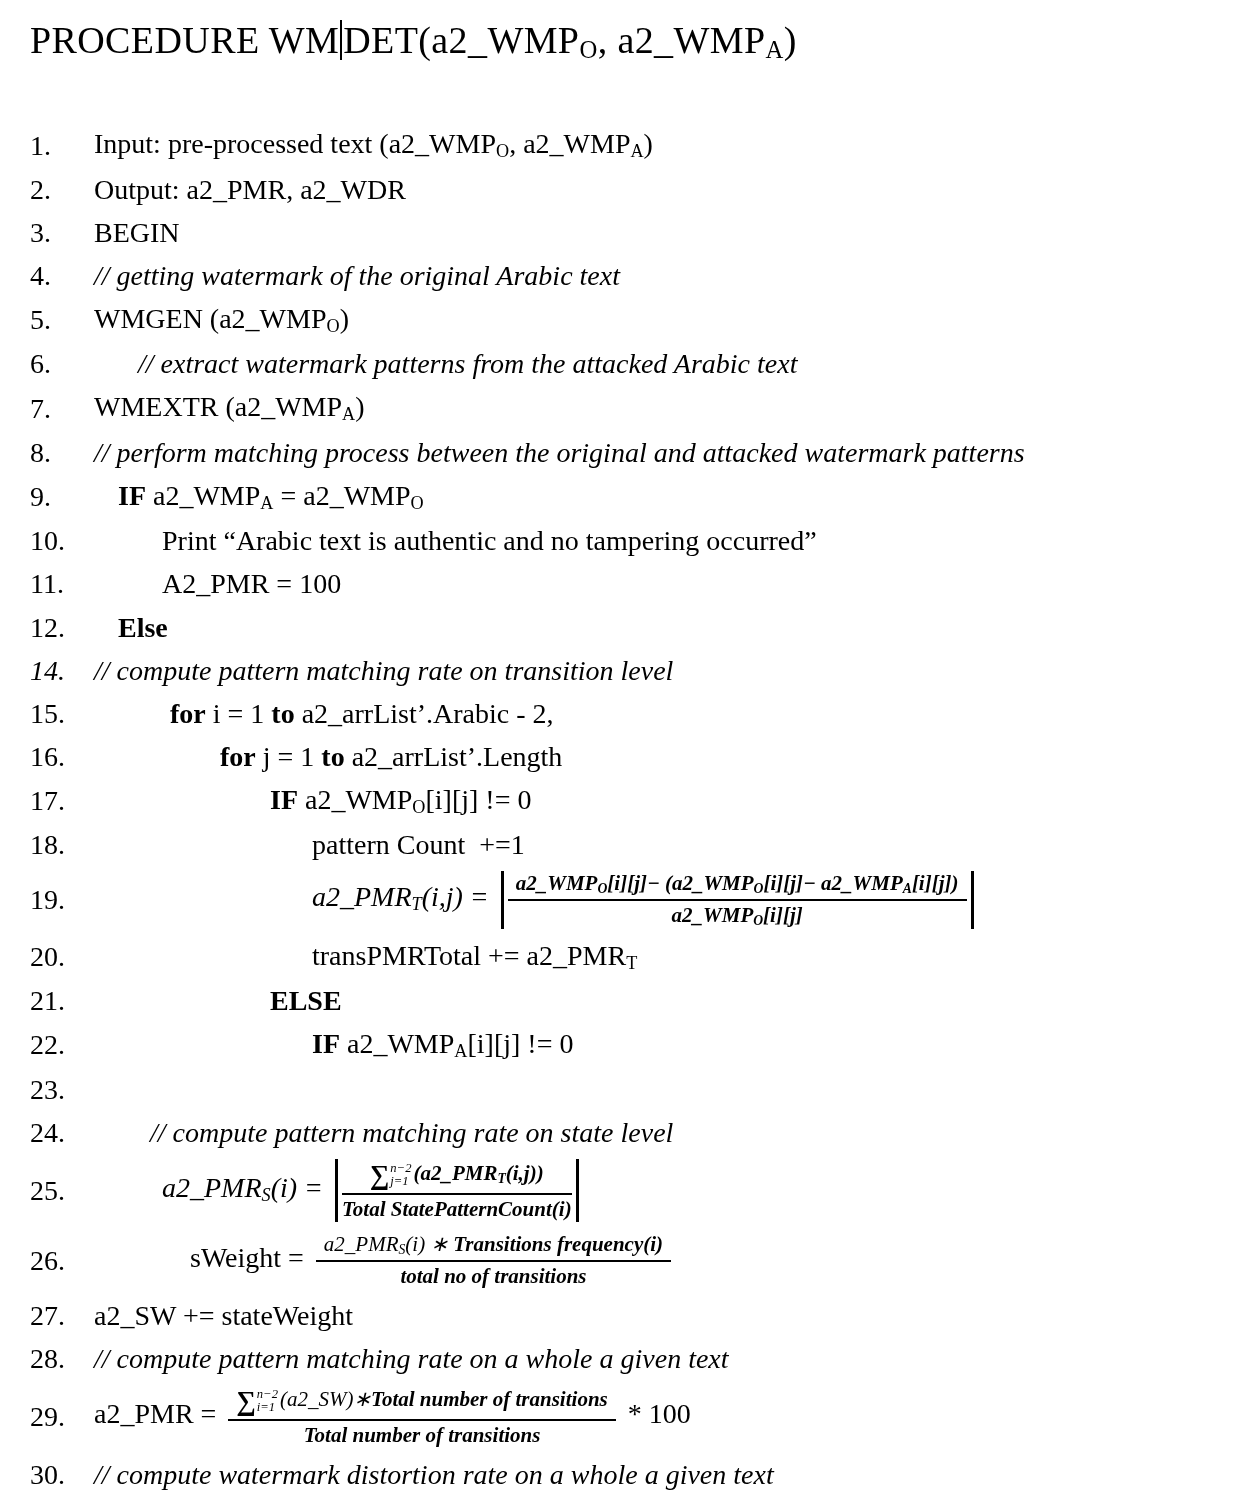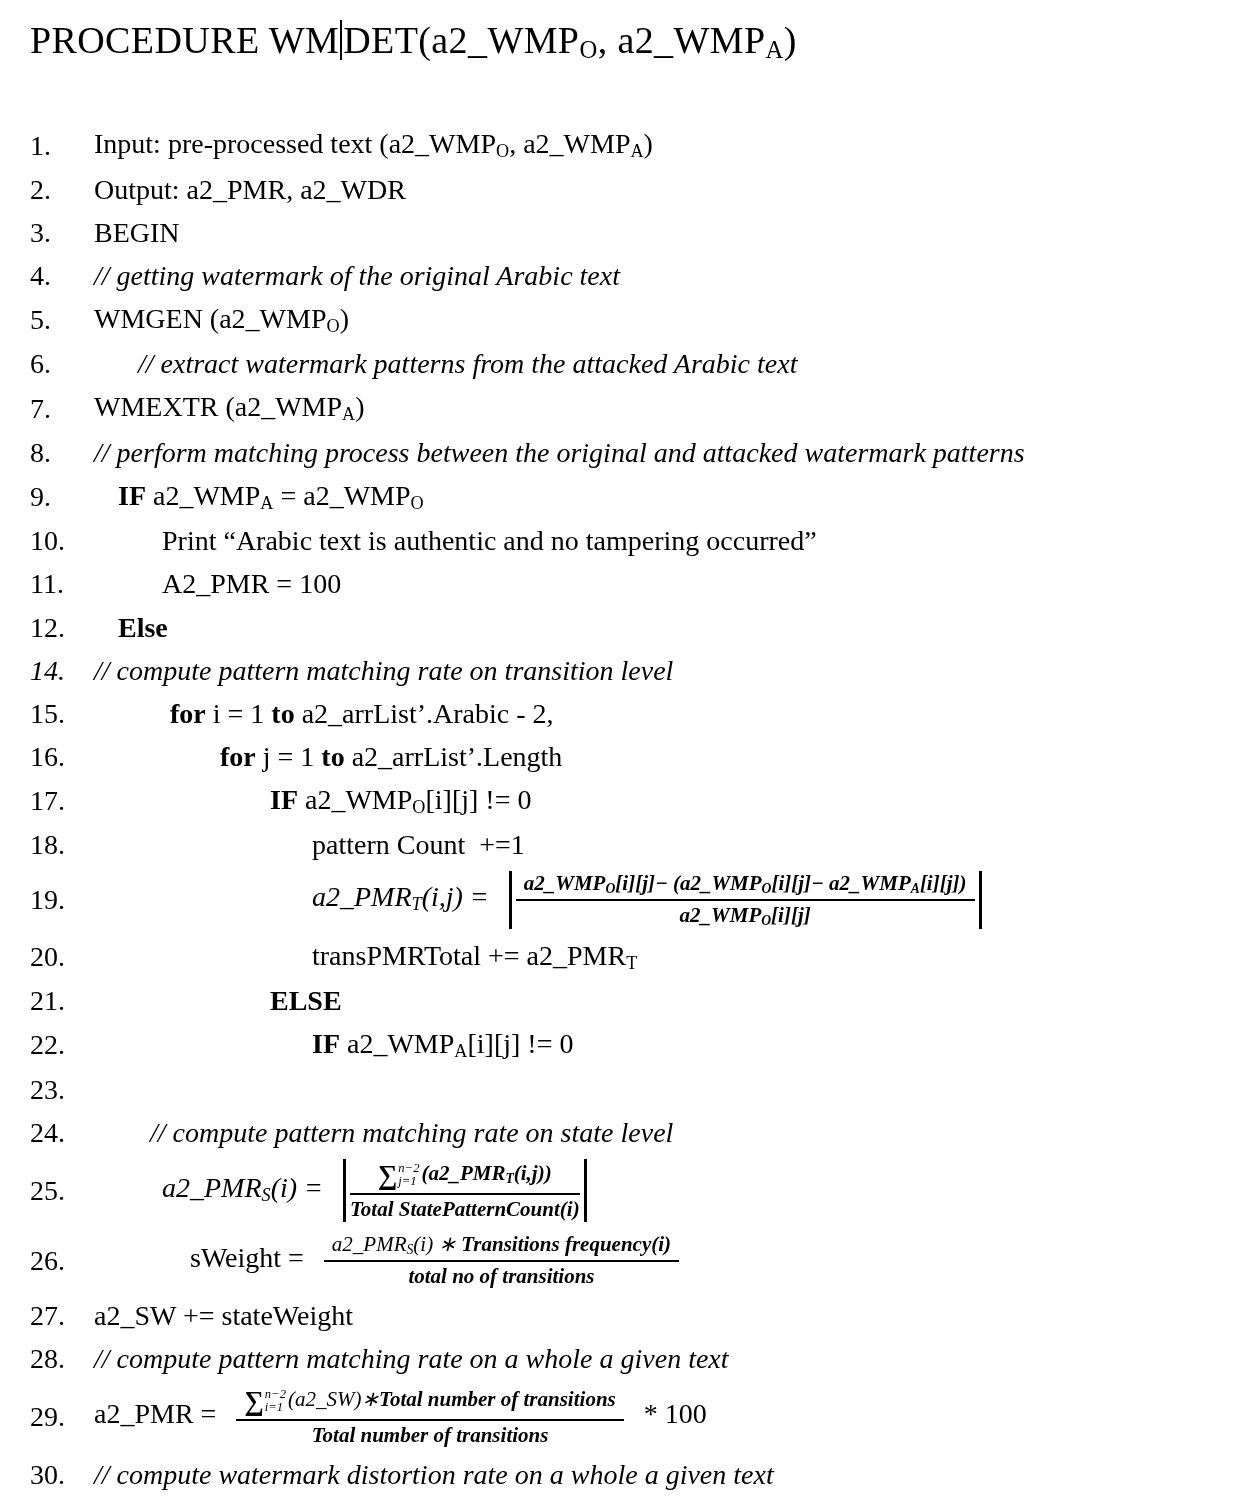--- a/index.html
+++ b/index.html
@@ -11,21 +11,21 @@
   }
   .title { font-size:38px; font-weight:400; margin:6px 0 0 0; letter-spacing:0.4px; white-space:pre-wrap; }
   .code { margin-top:58px; }
   .row { display:flex; align-items:center; padding:5px 0; line-height:1.18; }
   .num { flex:0 0 64px; }
   .num.i { font-style:italic; }
   .content { flex:1; white-space:pre-wrap; }
   .b { font-weight:bold; }
   .i { font-style:italic; }
   .sub { font-size:0.65em; vertical-align:-0.22em; }
-  .frac { display:inline-block; vertical-align:middle; text-align:center; font-size:0.75em; line-height:1.12; margin:0 13px; }
+  .frac { display:inline-block; vertical-align:middle; text-align:center; font-size:0.75em; line-height:1.12; margin:0 5px; }
   .frac .fnum { display:block; border-bottom:2px solid #000; padding:1px 8px 3px; }
   .frac .fden { display:block; padding-top:3px; }
   .frac.abs { border-left:3px solid #000; border-right:3px solid #000; padding-left:4px; padding-right:4px; }
   .sum { display:inline-flex; align-items:center; vertical-align:middle; font-style:normal; }
   .sigma { font-size:1.3em; font-weight:bold; font-style:normal; }
   .sumlim { display:inline-flex; flex-direction:column; justify-content:flex-end; font-size:0.6em; line-height:1.05; margin:0 2px 0 1px; text-align:left; font-style:italic; }
   .caret { display:inline-block; width:2px; height:1.05em; background:#000; vertical-align:-0.18em; margin:0 1px; }
 </style>
 </head>
 <body>

